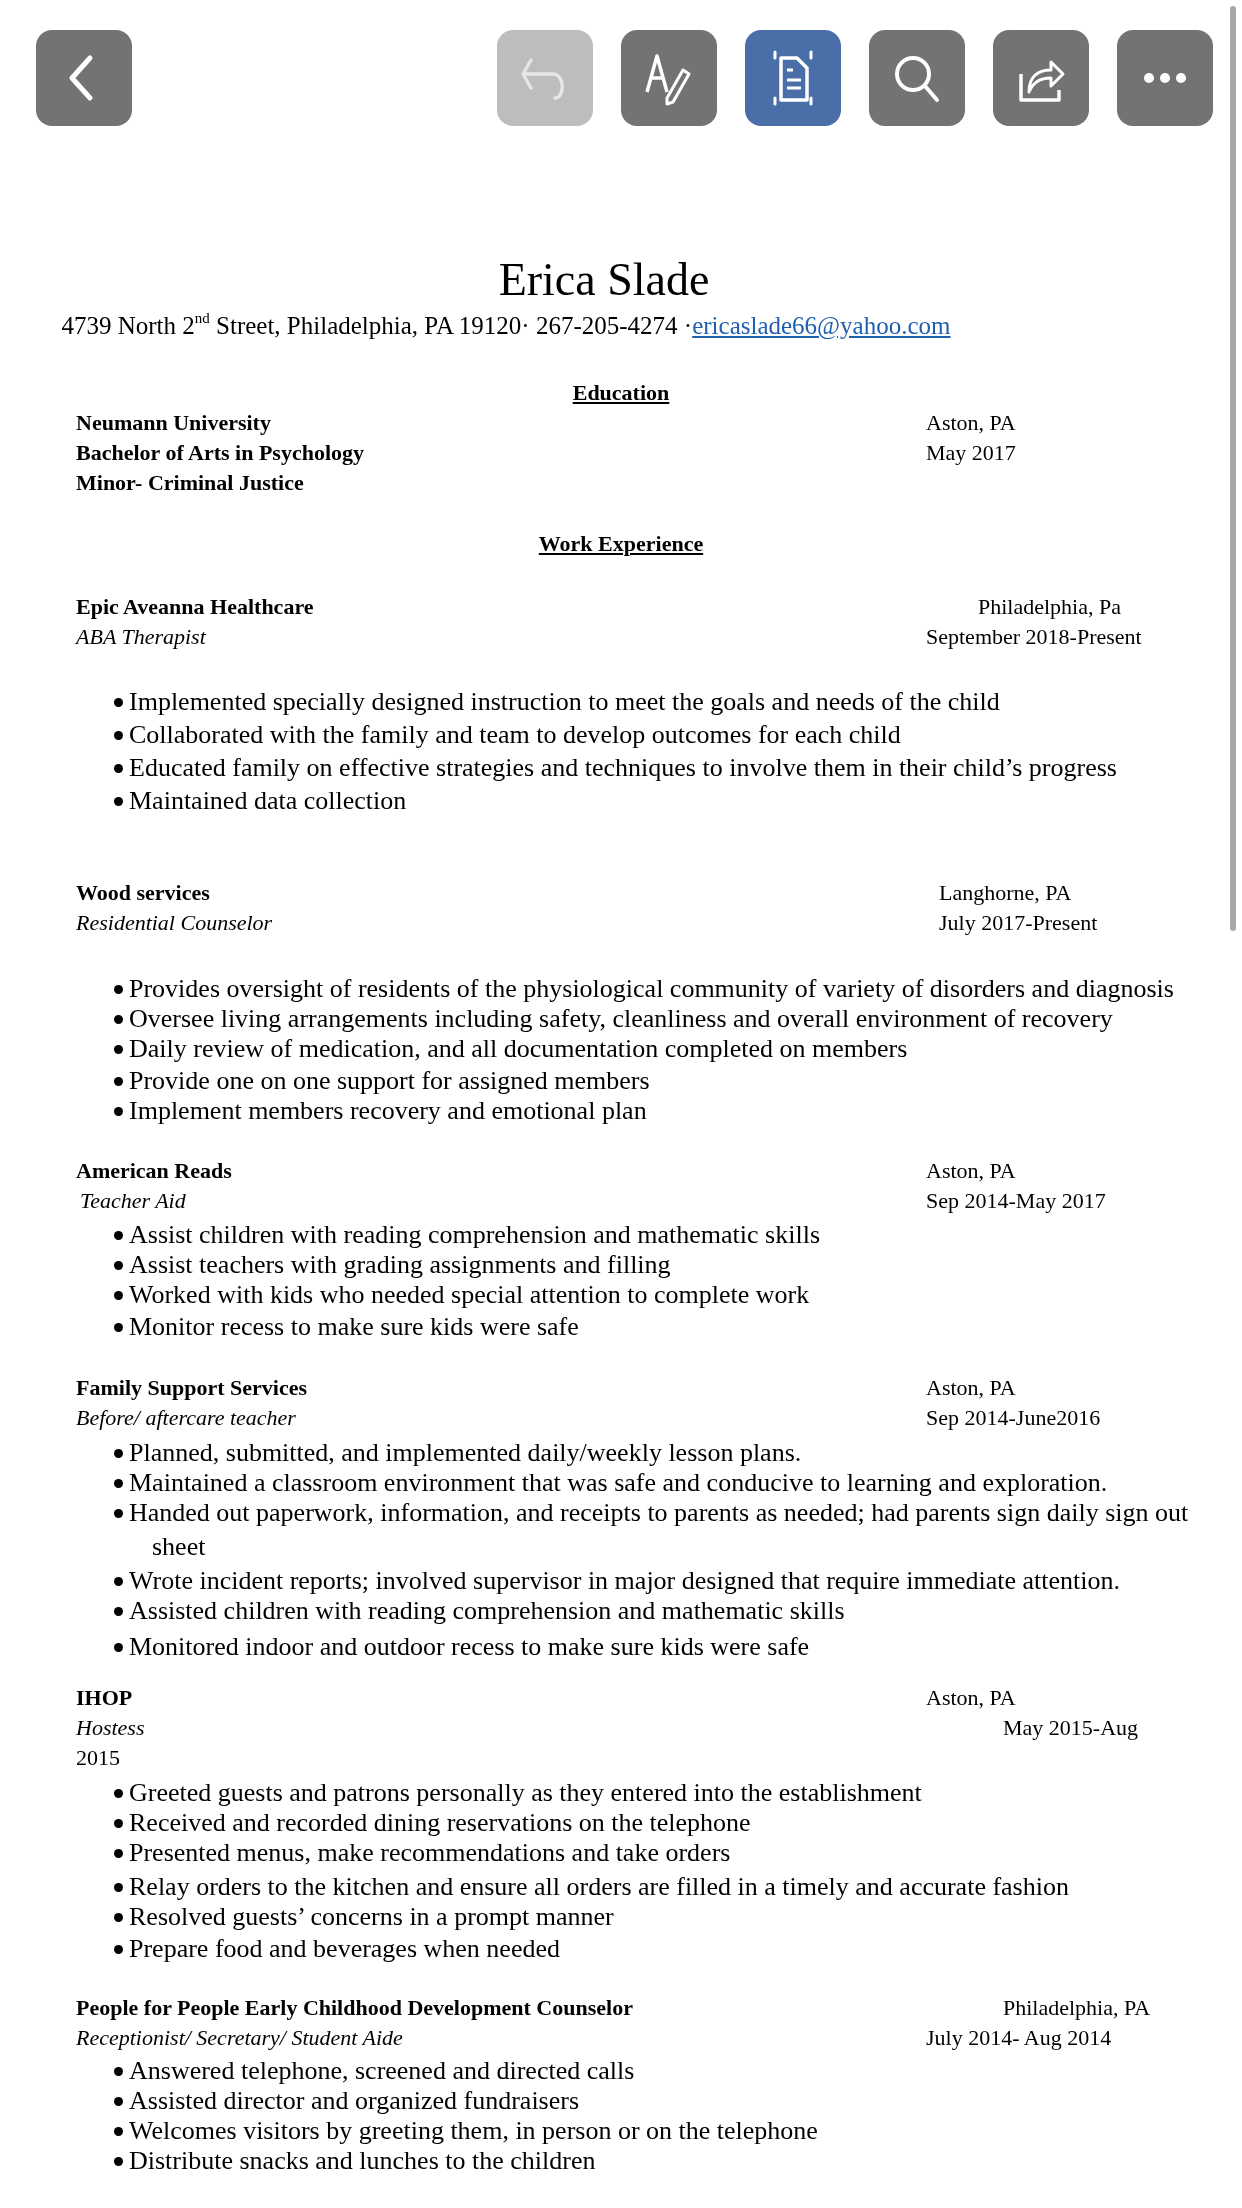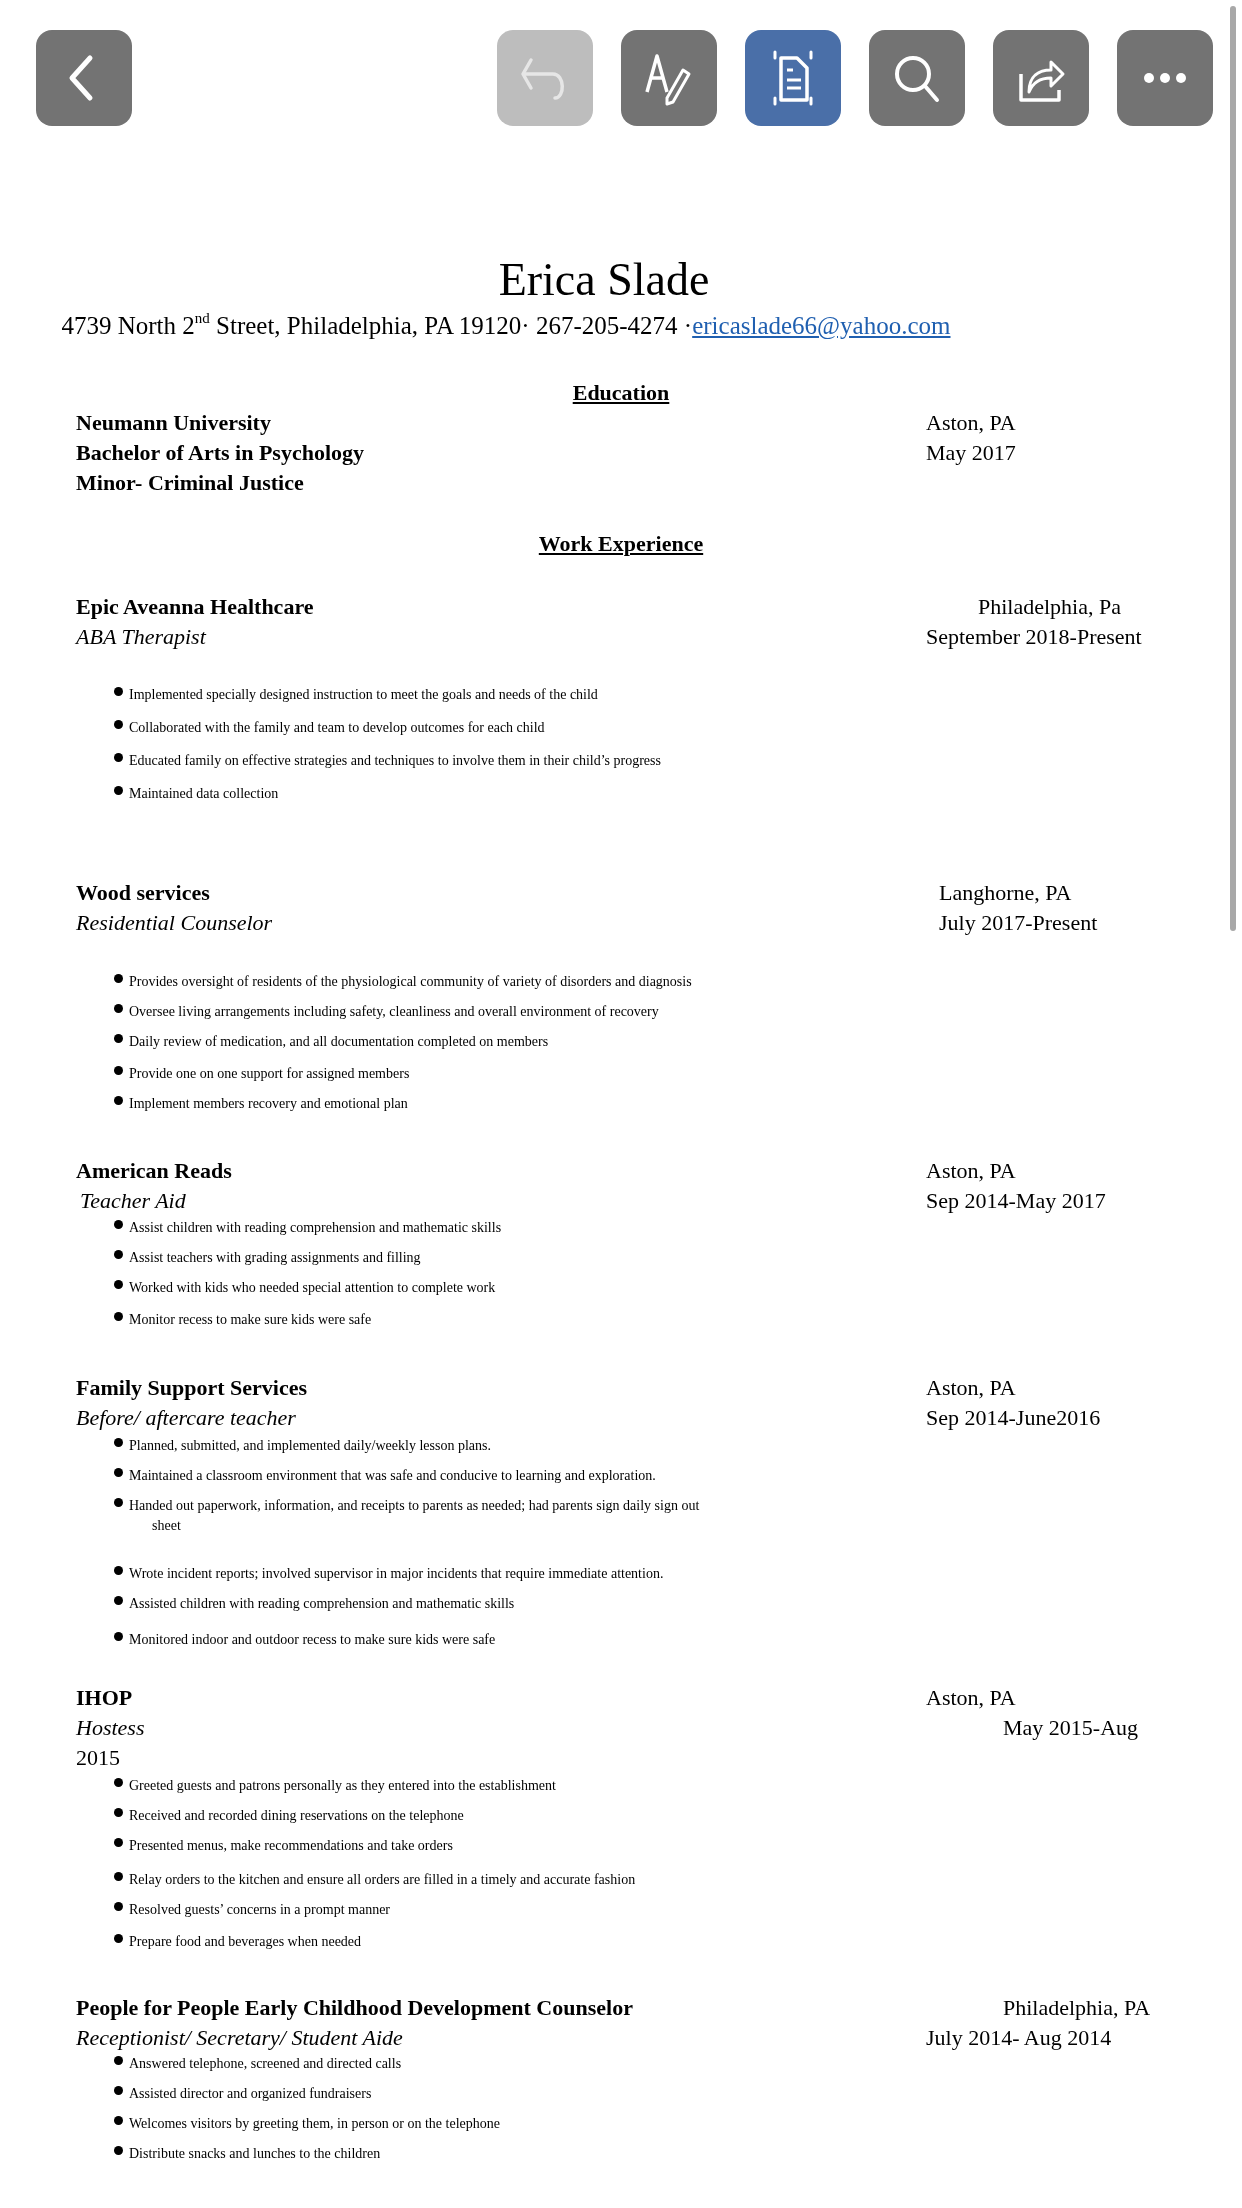--- a/index.html
+++ b/index.html
@@ -17,21 +17,21 @@
   .doc { position:absolute; left:0; top:0; width:1242px; }
   .abs { position:absolute; white-space:nowrap; }
   .name { font-size:46px; left:0; width:1208px; text-align:center; top:253px; }
   .contact { font-size:25px; left:0; width:1012px; text-align:center; top:312px; }
   .contact sup { font-size:15px; vertical-align:top; position:relative; top:-2px; }
   .contact a { color:#1f5fb0; text-decoration:underline; }
   .heading { font-size:22px; font-weight:bold; text-decoration:underline; left:0; width:1242px; text-align:center; }
   .t { font-size:22px; }
   .b { font-weight:bold; }
   .i { font-style:italic; }
-  .bullet { font-size:14px; position:absolute; white-space:nowrap; left:114px; }
+  .bullet { font-size:26px; position:absolute; white-space:nowrap; left:114px; }
   .bullet .dot { display:inline-block; width:9px; height:9px; border-radius:50%; background:#000; margin-right:6px; position:relative; top:-3px; }
   .bullet .cont { display:block; padding-left:38px; }
 </style>
 </head>
 <body>
 
 <div class="tb-btn" style="left:36px;">
   <svg viewBox="0 0 64 64">
       <polyline points="38,12 20,32 38,52" fill="none" stroke="#fff" stroke-width="5" stroke-linecap="round" stroke-linejoin="round"></polyline>
     </svg>
@@ -120,21 +120,21 @@
   <div class="bullet" style="top:1280px;text-align:right;"><span class="dot"></span><span>Worked with kids who needed special attention to complete work</span></div>
   <div class="bullet" style="top:1312px;"><span class="dot"></span><span>Monitor recess to make sure kids were safe</span></div>
 
   <div class="abs t b" style="left:76px; top:1375px;">Family Support Services</div>
   <div class="abs t" style="left:926px; top:1375px;">Aston, PA</div>
   <div class="abs t i" style="left:76px; top:1405px;">Before/ aftercare teacher</div>
   <div class="abs t" style="left:926px; top:1405px;">Sep 2014-June2016</div>
   <div class="bullet" style="top:1438px;"><span class="dot"></span><span>Planned, submitted, and implemented daily/weekly lesson plans.</span></div>
   <div class="bullet" style="top:1468px;"><span class="dot"></span><span>Maintained a classroom environment that was safe and conducive to learning and exploration.</span></div>
   <div class="bullet" style="top:1498px;"><span class="dot"></span><span>Handed out paperwork, information, and receipts to parents as needed; had parents sign daily sign out</span><span class="cont" style="margin-top:4px;">sheet</span></div>
-  <div class="bullet" style="top:1566px;"><span class="dot"></span><span>Wrote incident reports; involved supervisor in major incidents that require immediate attention.</span></div>
+  <div class="bullet" style="top:1566px;"><span class="dot"></span><span>Wrote incident reports; involved supervisor in major designed that require immediate attention.</span></div>
   <div class="bullet" style="top:1596px;"><span class="dot"></span><span>Assisted children with reading comprehension and mathematic skills</span></div>
   <div class="bullet" style="top:1632px;"><span class="dot"></span><span>Monitored indoor and outdoor recess to make sure kids were safe</span></div>
 
   <div class="abs t b" style="left:76px; top:1685px;">IHOP</div>
   <div class="abs t" style="left:926px; top:1685px;">Aston, PA</div>
   <div class="abs t i" style="left:76px; top:1715px;">Hostess</div>
   <div class="abs t" style="left:1003px; top:1715px;">May 2015-Aug</div>
   <div class="abs t" style="left:76px; top:1745px;">2015</div>
   <div class="bullet" style="top:1778px;"><span class="dot"></span><span>Greeted guests and patrons personally as they entered into the establishment</span></div>
   <div class="bullet" style="top:1808px;"><span class="dot"></span><span>Received and recorded dining reservations on the telephone</span></div>

